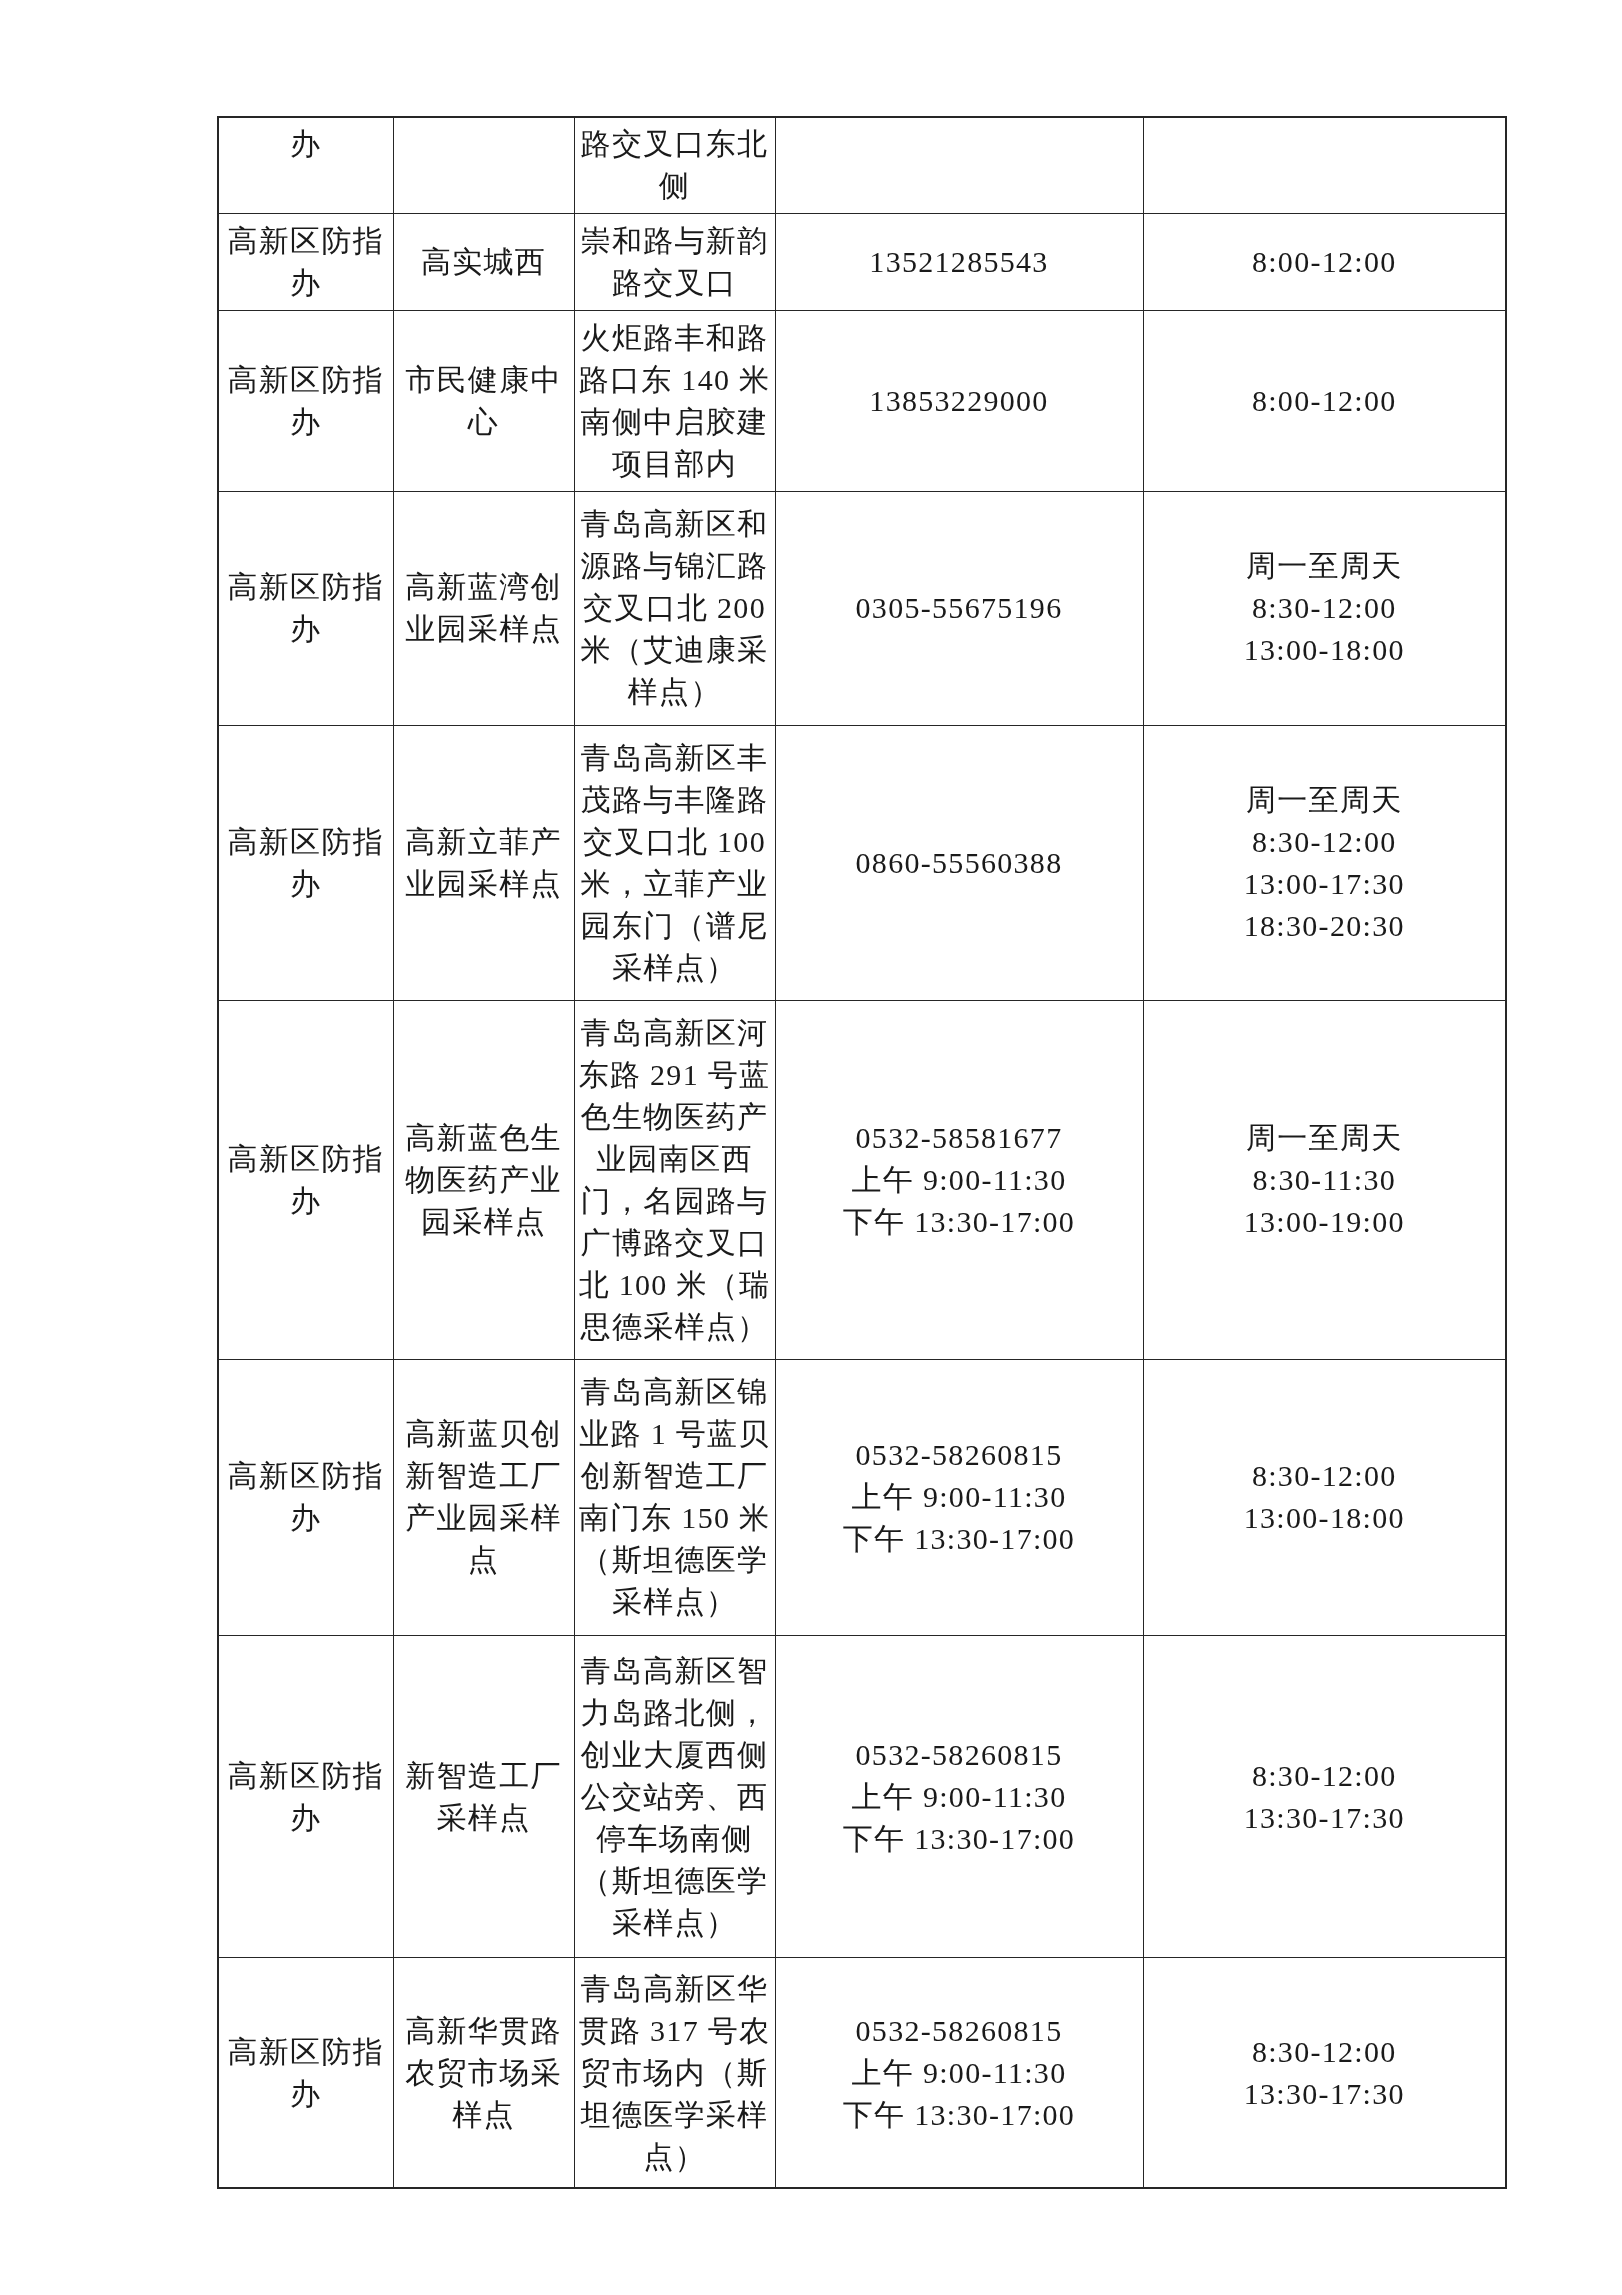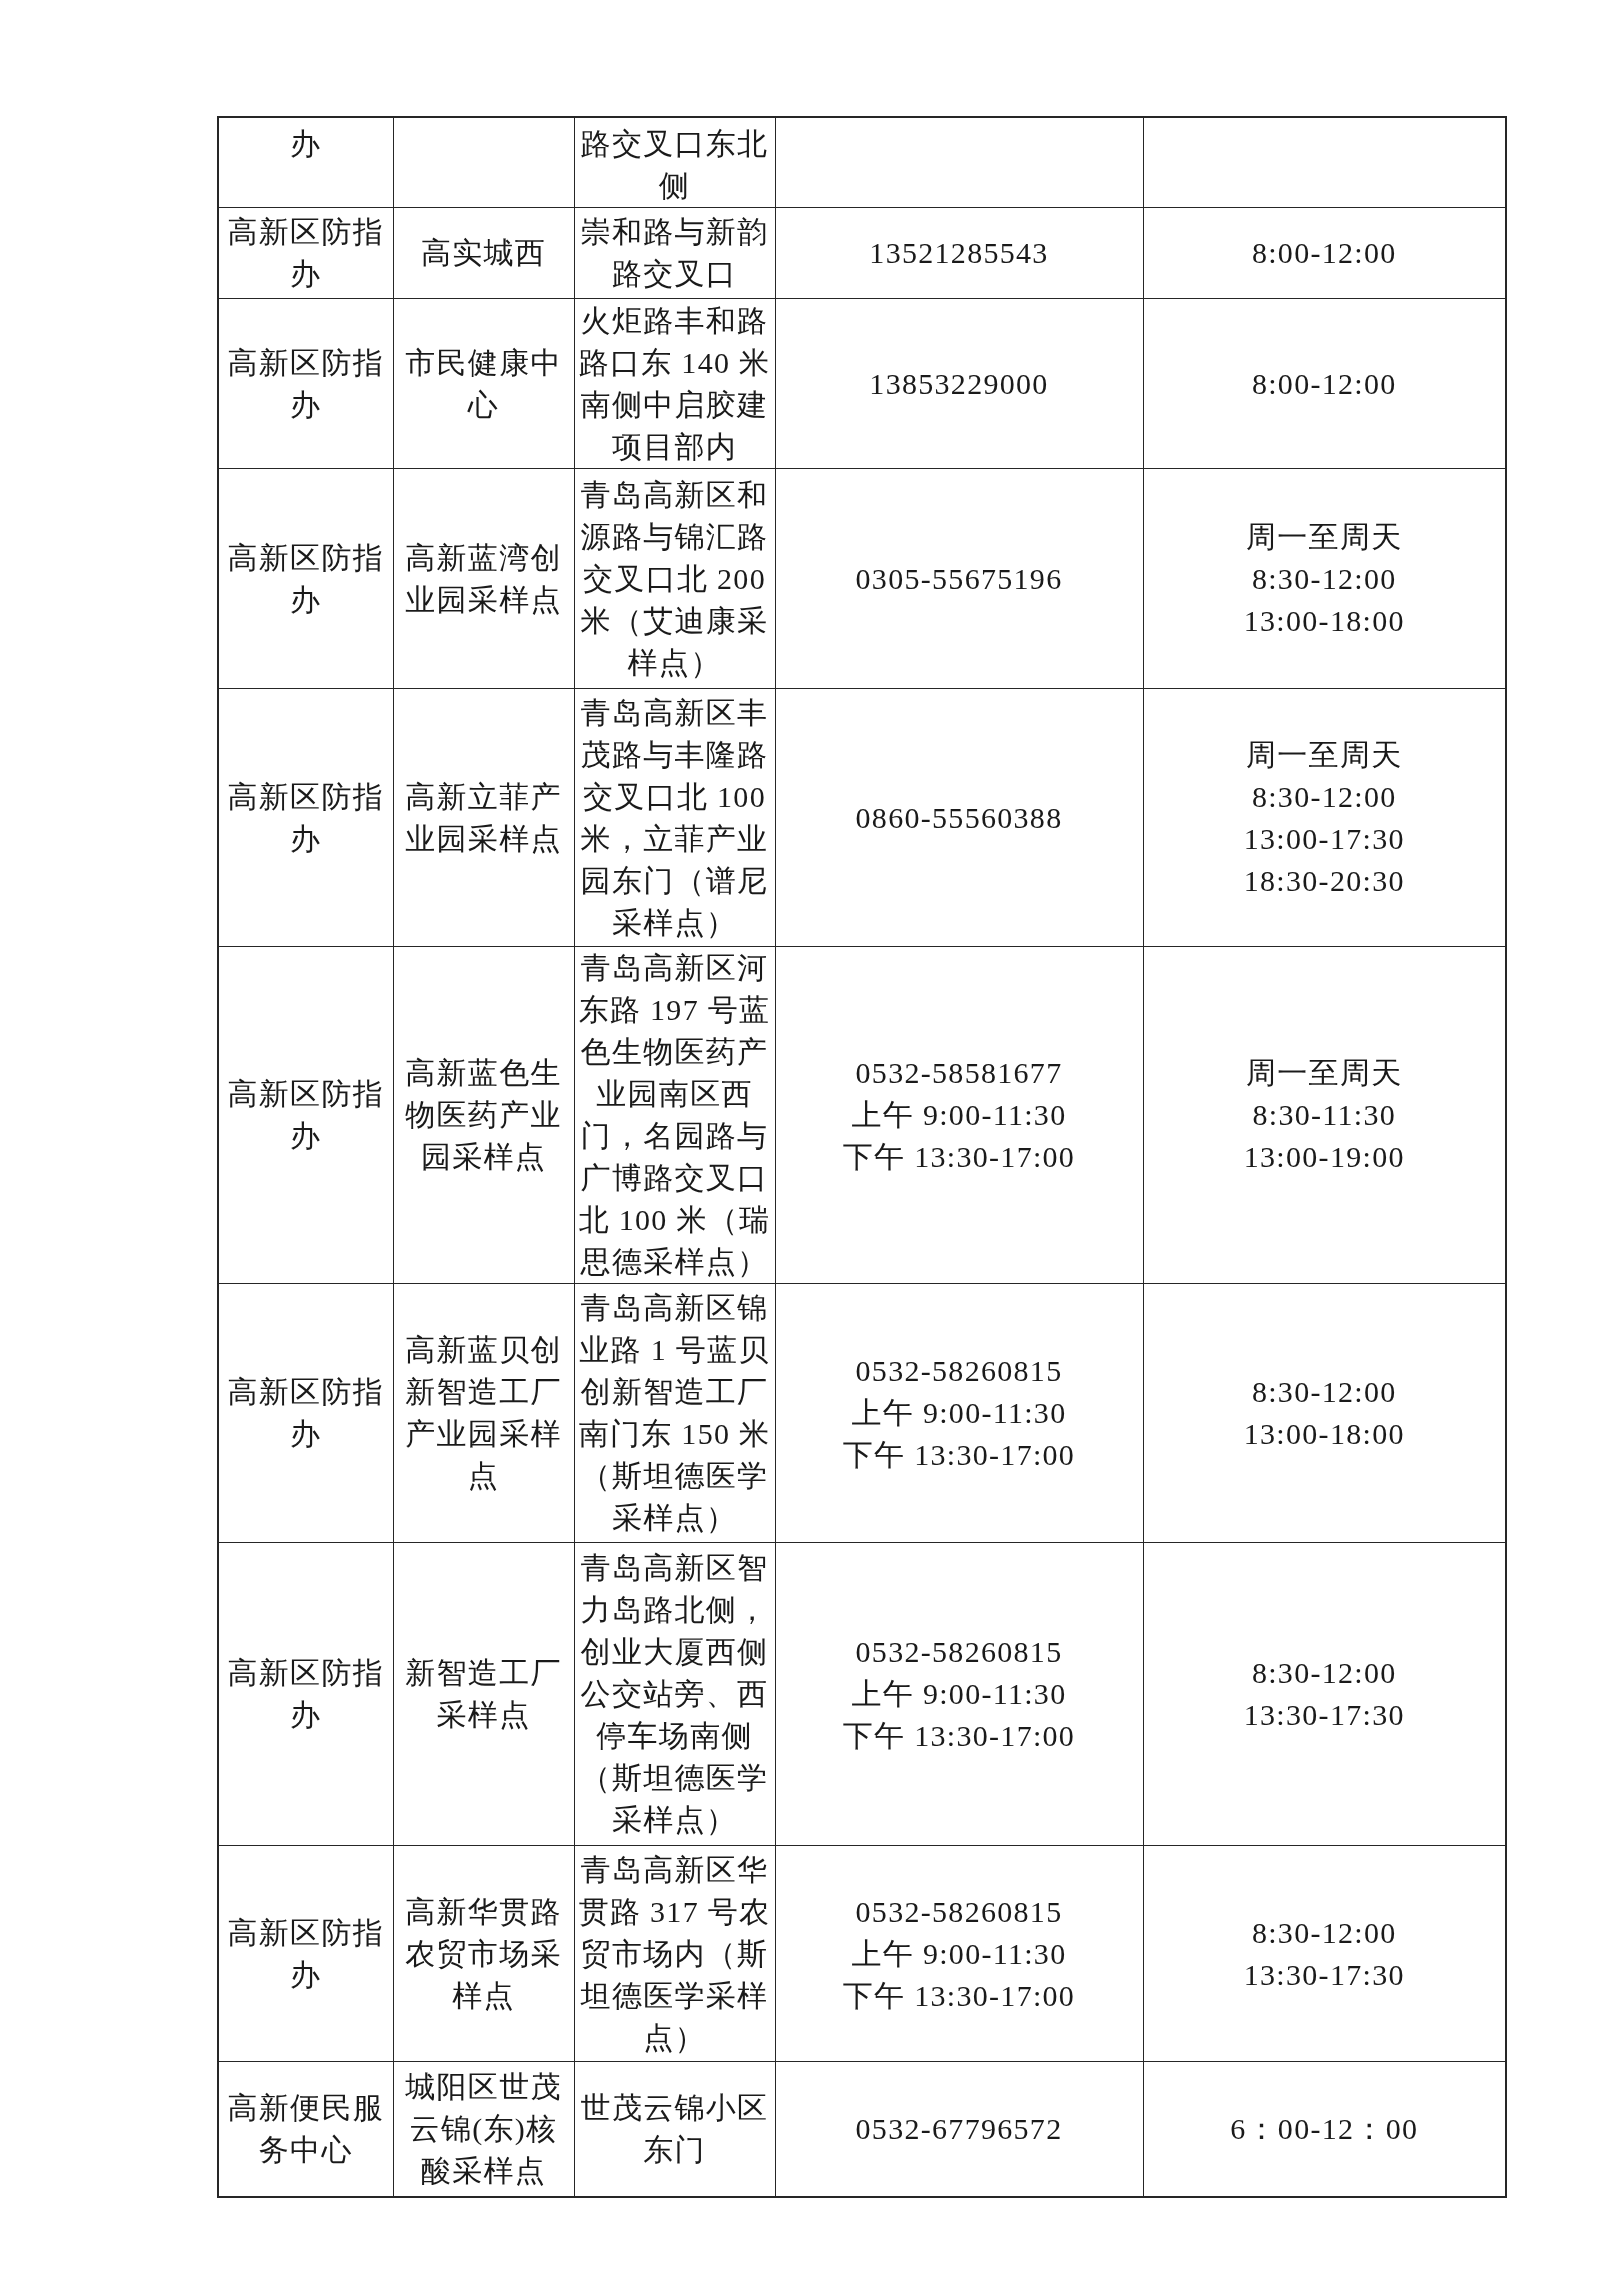--- a/index.html
+++ b/index.html
@@ -134,21 +134,21 @@
 13:00-17:30
 18:30-20:30</td>
       </tr>
       <tr>
         <td>高新区防指
 办</td>
         <td>高新蓝色生
 物医药产业
 园采样点</td>
         <td>青岛高新区河
-东路 197 号蓝
+东路 291 号蓝
 色生物医药产
 业园南区西
 门，名园路与
 广博路交叉口
 北 100 米（瑞
 思德采样点）</td>
         <td>0532-58581677
 上午 9:00-11:30
 下午 13:30-17:00</td>
         <td>周一至周天
@@ -202,27 +202,16 @@
 贯路 317 号农
 贸市场内（斯
 坦德医学采样
 点）</td>
         <td>0532-58260815
 上午 9:00-11:30
 下午 13:30-17:00</td>
         <td>8:30-12:00
 13:30-17:30</td>
       </tr>
-      <tr>
-        <td>高新便民服
-务中心</td>
-        <td>城阳区世茂
-云锦(东)核
-酸采样点</td>
-        <td>世茂云锦小区
-东门</td>
-        <td>0532-67796572</td>
-        <td>6：00-12：00</td>
-      </tr>
     </tbody>
   </table>
 </div>
 
 
 </body></html>

